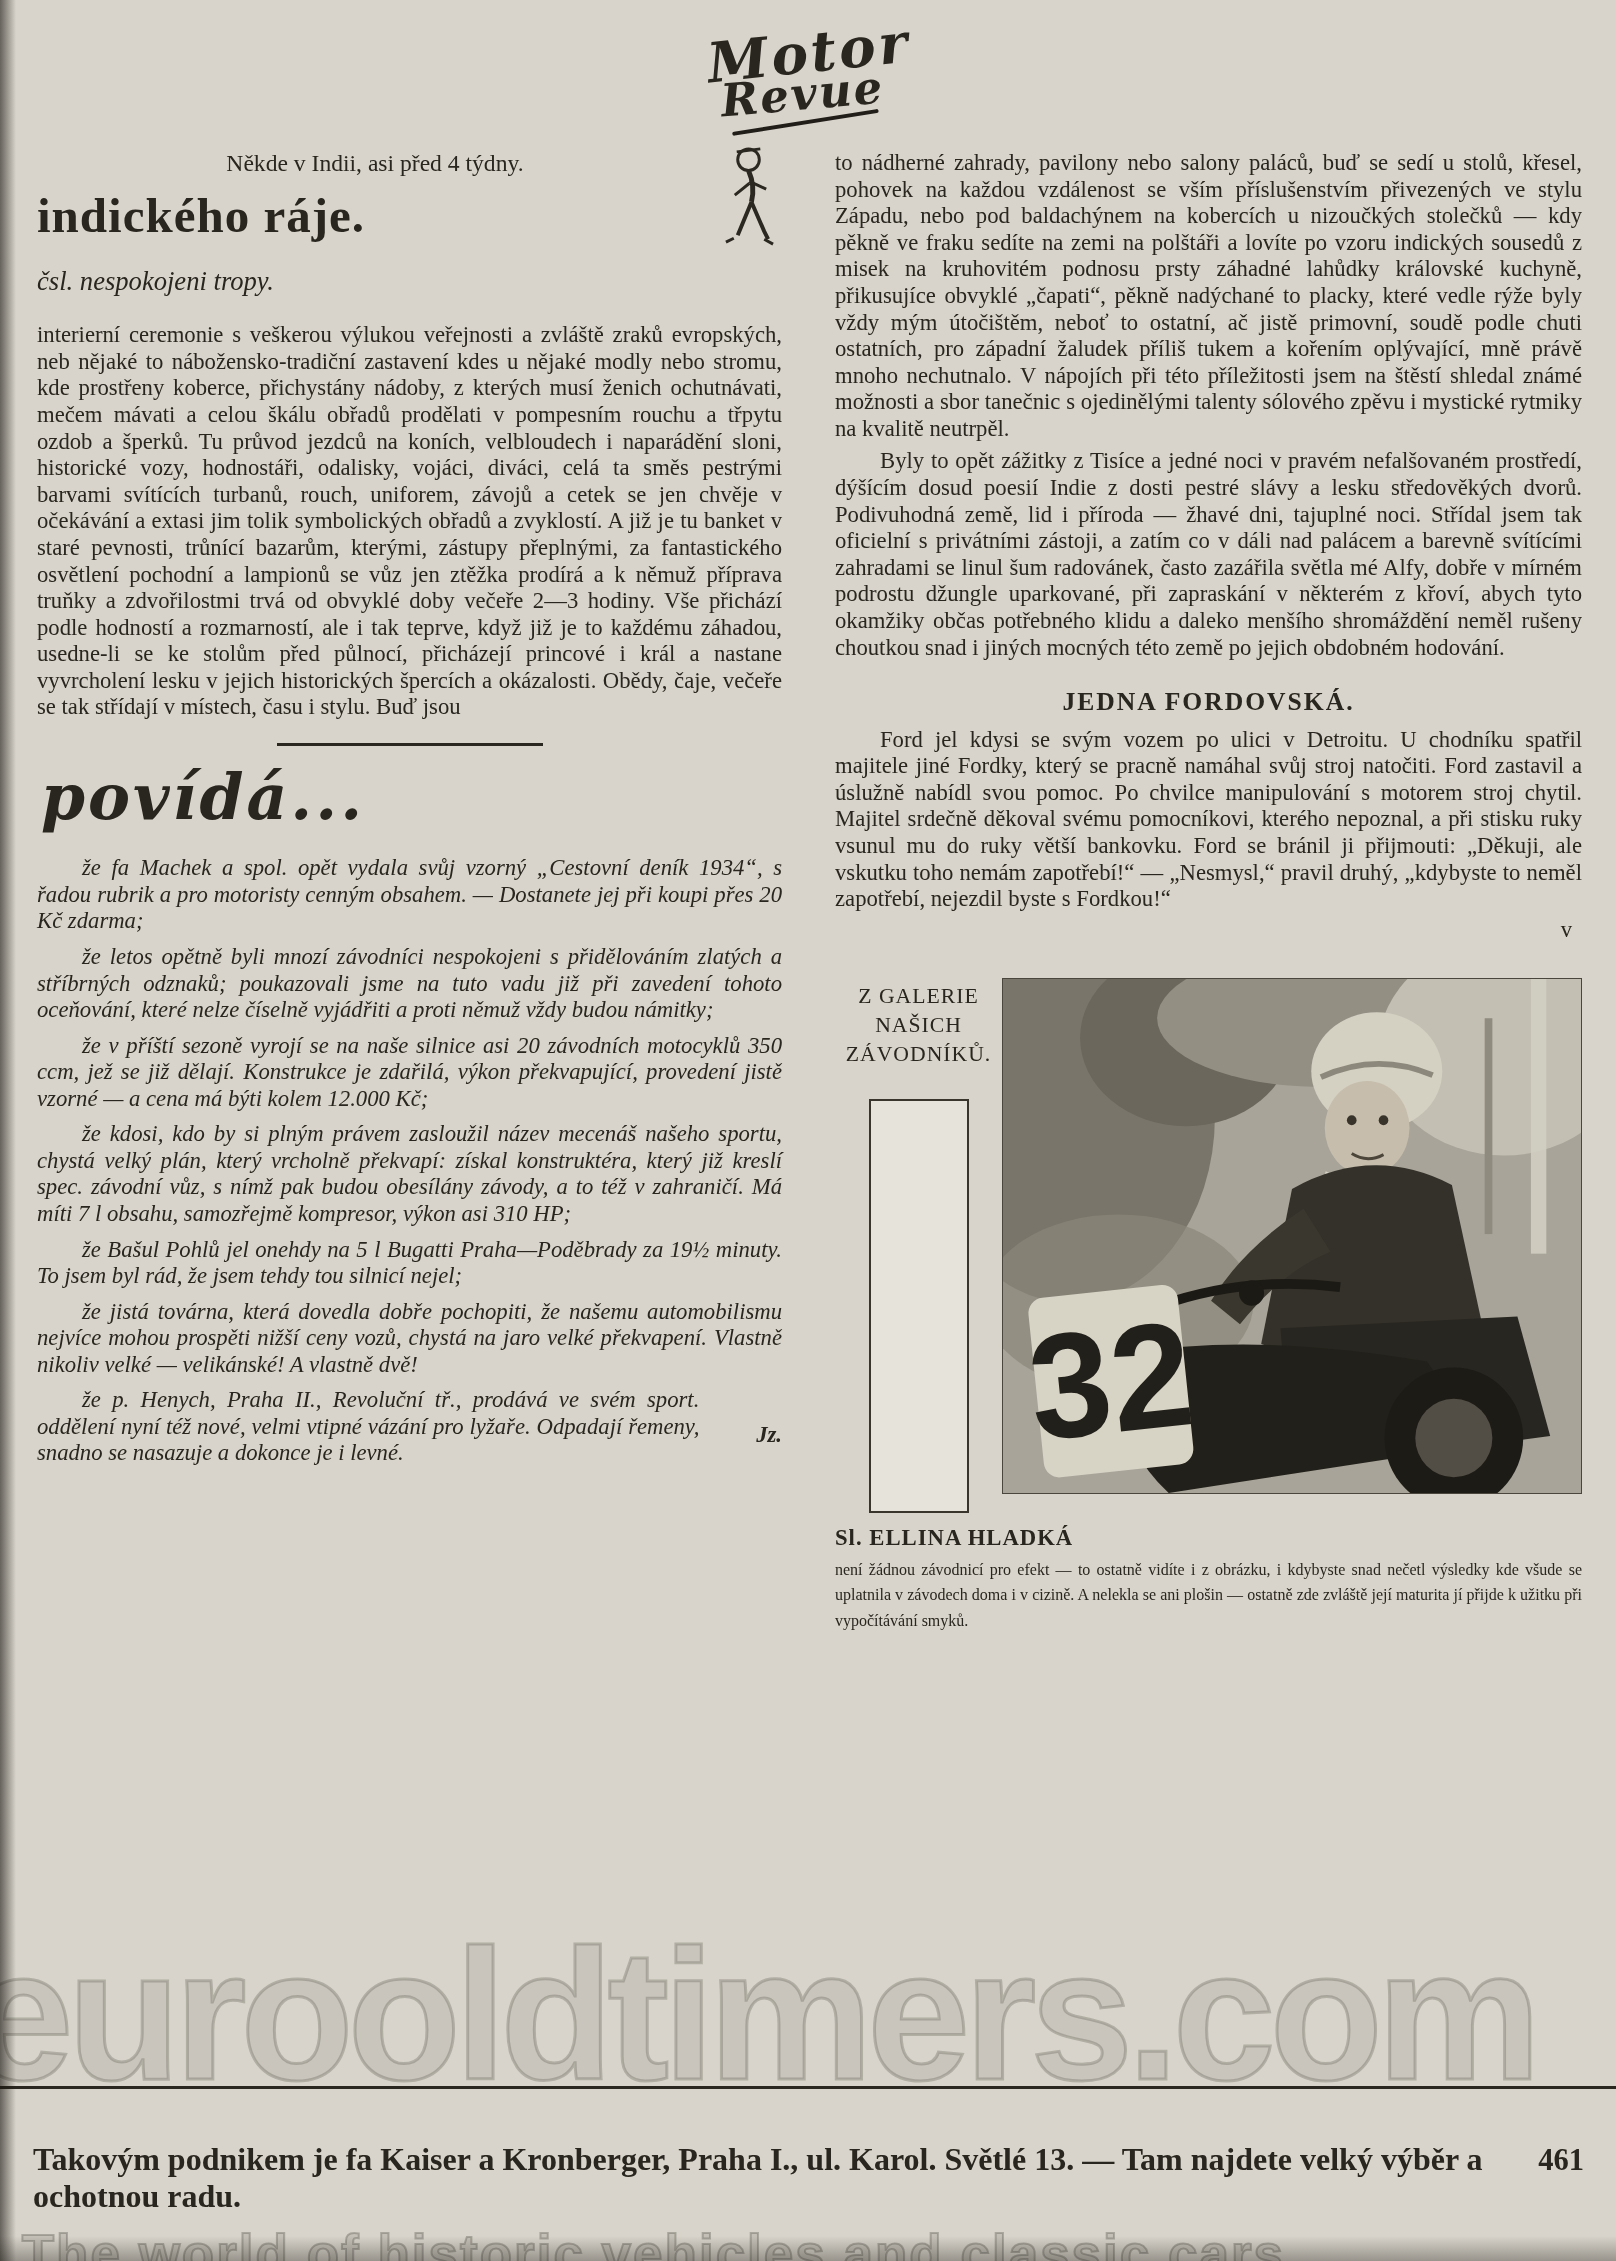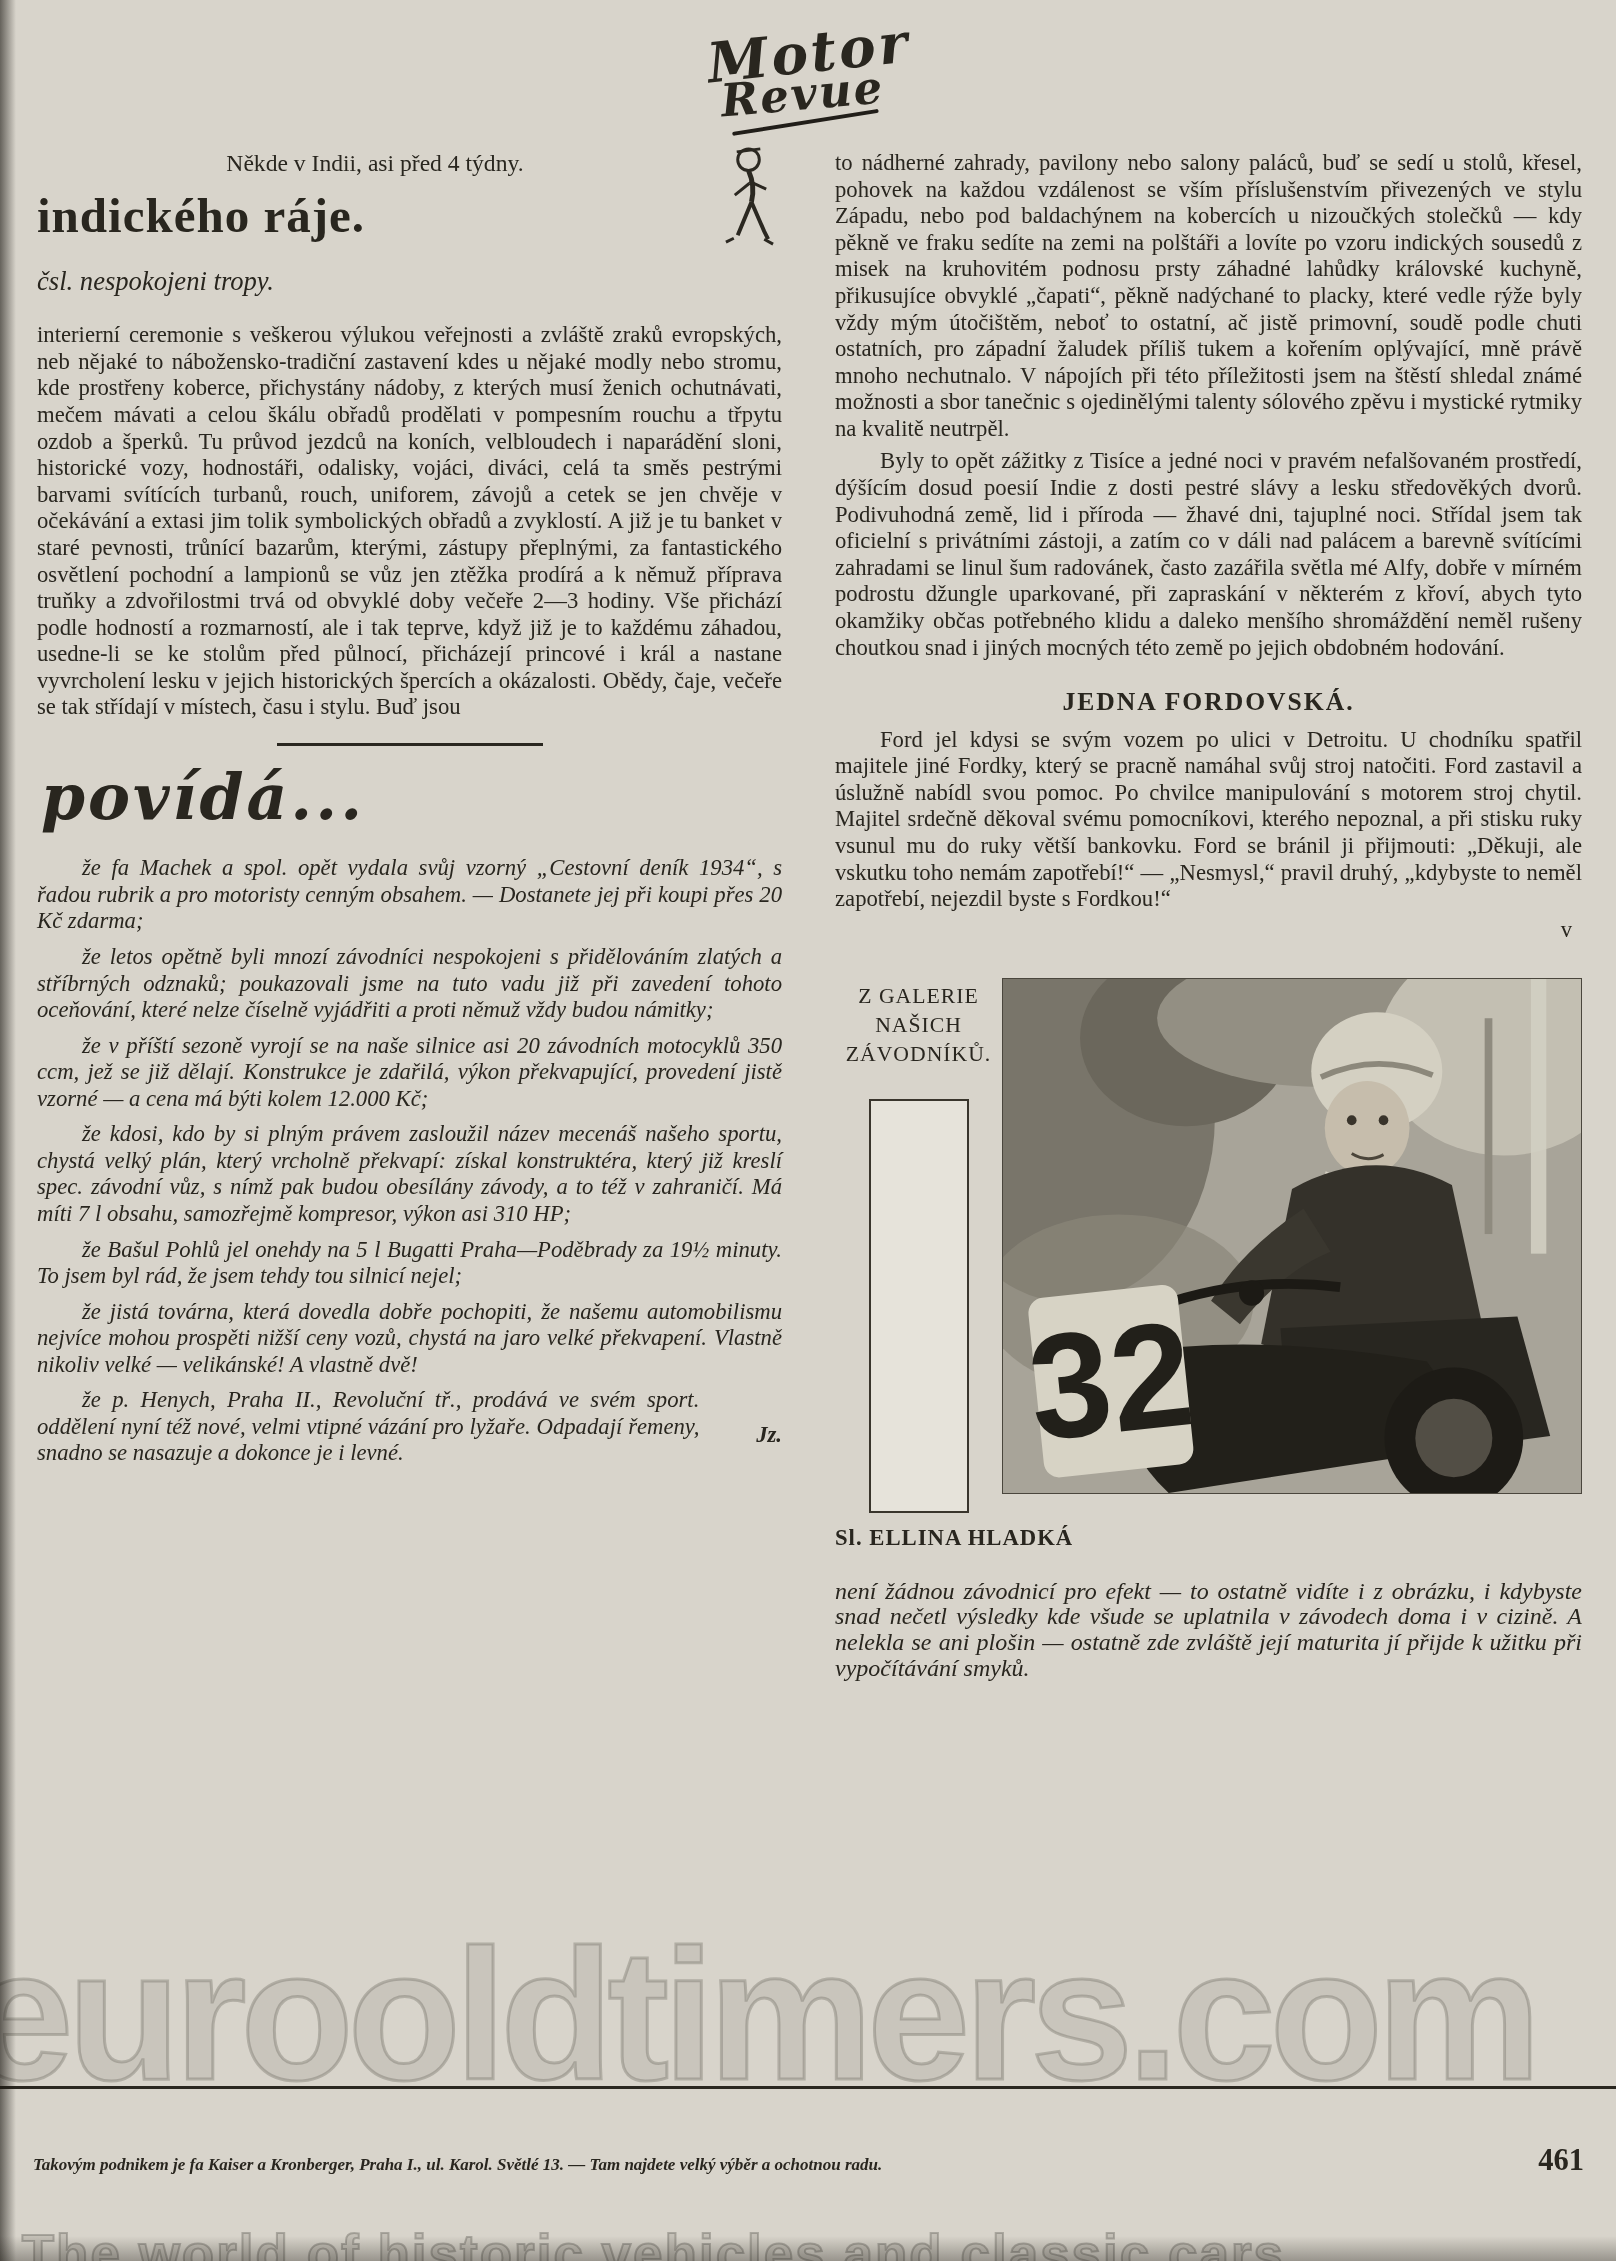--- a/index.html
+++ b/index.html
@@ -53,26 +53,26 @@
   .sig-v { text-align:right; font-size:22.7px; padding-right:9.9px; margin-top:-2px; }
 
   .gallery { display:flex; margin-top:35px; }
   .gallery-left { width:167px; flex:0 0 167px; padding-top:3.9px; }
   .gallery-caption { font-size:21.7px; letter-spacing:1px; line-height:1.35; text-align:center; }
   .blank-box { width:100px; height:414px; border:2px solid #39352c; background:#e6e3da;
     margin:29.6px auto 0 auto; }
   .photo { flex:1; height:516px; border:1px solid #4a463d; background:#a9a59a; overflow:hidden; }
   .photo svg { display:block; width:100%; height:100%; }
   .photo-caption { font-weight:bold; font-size:22.7px; letter-spacing:1px; margin-top:11.8px; }
-  .gallery-note { font-style:italic; font-size:24px; line-height:25.6px; text-align:justify;
-    margin-top:28px; }
+  .gallery-note { font-size:16px; line-height:25.6px; text-align:justify;
+    margin-top:6px; }
 
   .footer { position:absolute; left:0; top:2086px; width:100%; border-top:3px solid #2a2720;
     padding:9.9px 33px 0 33px; display:flex; align-items:baseline; z-index:3; }
-  .footer-text { flex:1; font-style:italic; font-weight:bold; font-size:17px; }
+  .footer-text { flex:1; font-weight:bold; font-size:32px; }
   .page-num { font-weight:bold; font-size:30.5px; margin-left:39px;margin-top:44px; }
 
   .wm-main { position:absolute; top:1909px; left:-29.6px; width:1694px; z-index:4;
     font-family:"Liberation Sans", sans-serif; font-weight:bold; font-size:185px;
     letter-spacing:-5.9px; white-space:nowrap; overflow:hidden;
     color:rgba(135,132,124,0.18); -webkit-text-stroke:3px rgba(95,92,85,0.32);
     pointer-events:none; }
   .wm-tagline { position:absolute; top:2199px; left:21.7px; z-index:4;
     font-family:"Liberation Sans", sans-serif; font-weight:bold; font-size:53px;
     letter-spacing:2px; white-space:nowrap;

